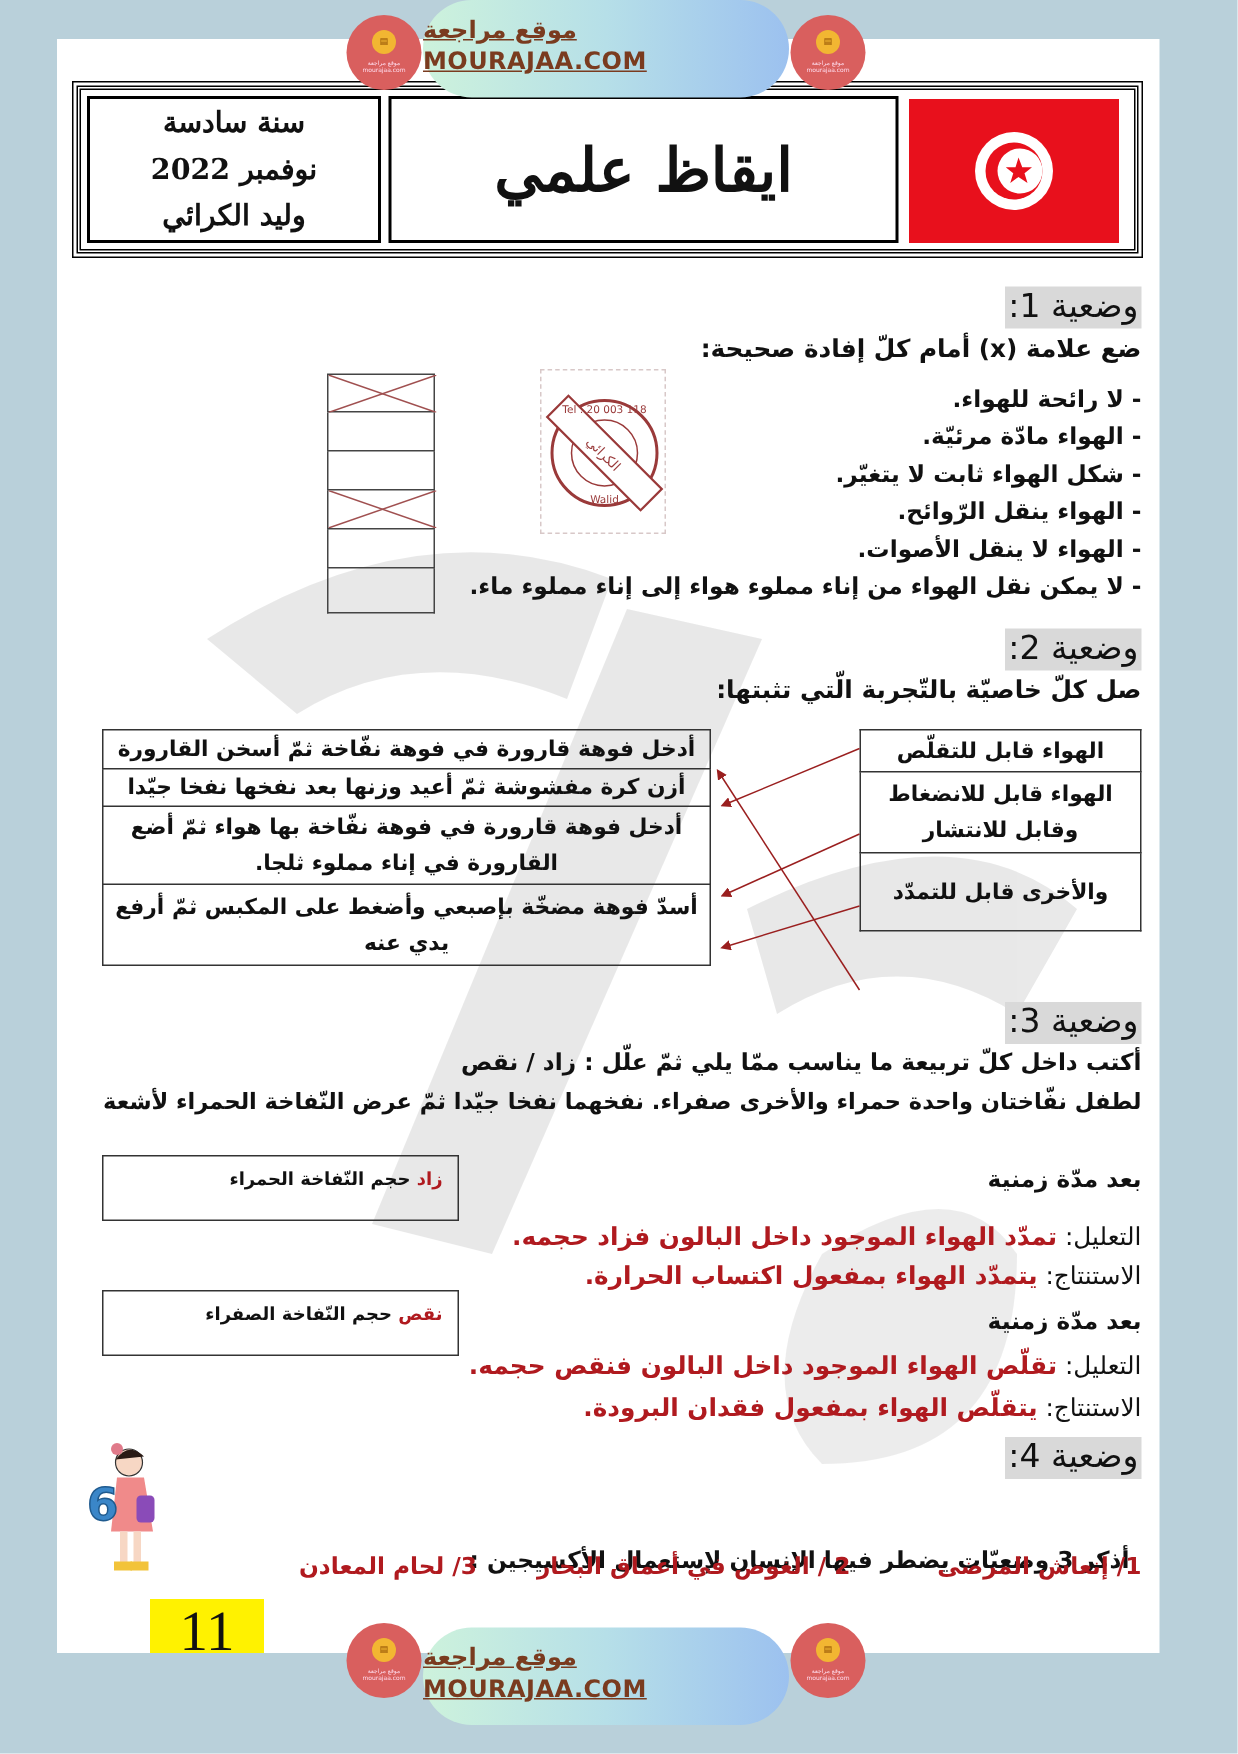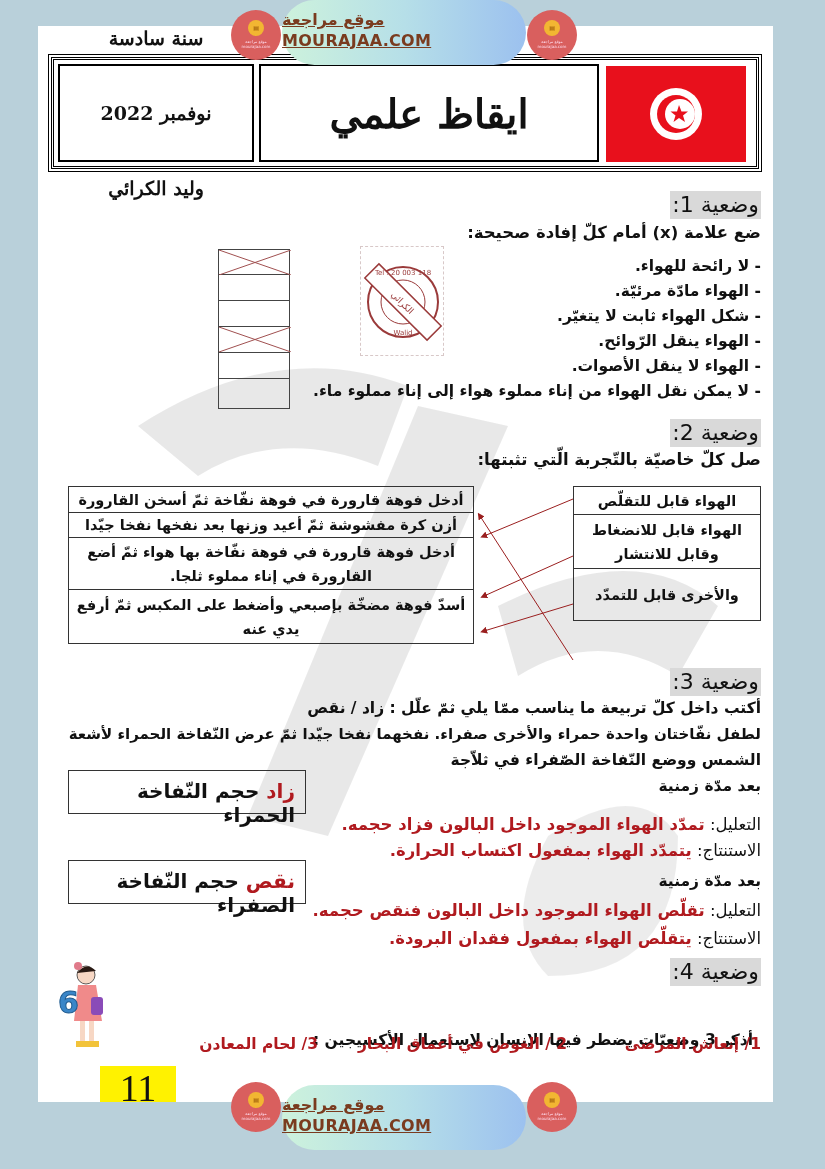--- a/index.html
+++ b/index.html
@@ -18,21 +18,21 @@
            text-align: left; z-index: 5; }
   .badge .ar { font-family: "DejaVu Sans", sans-serif; font-weight: bold; font-size: 16px; color: #7a3b1f; text-decoration: underline; display: block; margin-top: 10px; line-height: 20px; direction: rtl; }
   .badge .en { font-family: "DejaVu Sans", sans-serif; font-weight: bold; font-size: 16px; color: #7a3b1f; text-decoration: underline; display: block; line-height: 22px; letter-spacing: 0.3px; }
   .logo { position: absolute; width: 50px; height: 50px; border-radius: 50%; background: #d95f5e; z-index: 5; text-align: center; }
   .logo .dot { width: 16px; height: 16px; border-radius: 50%; background: #f2b632; margin: 10px auto 3px; font-size: 6px; line-height: 16px; color: #8a4b00; font-weight: bold; }
   .logo .tx { font-size: 4px; color: #fde; line-height: 5px; }
 
   
   .hdr { position: absolute; left: 13px; top: 31px; width: 708px; height: 112px; border: 3px double #000; outline: 1px solid #000; outline-offset: 2px; }
   .hdr .cell { position: absolute; top: 4px; bottom: 4px; border: 2px solid #000; }
-  .hdr .c-info { left: 4px; width: 196px; display: flex; flex-direction: column; justify-content: center; align-items: center; font-weight: bold; font-size: 19px; line-height: 31px; direction: rtl; font-family: "DejaVu Serif", serif; gap: 44px; }
+  .hdr .c-info { left: 4px; width: 196px; display: flex; flex-direction: column; justify-content: center; align-items: center; font-weight: bold; font-size: 19px; line-height: 31px; direction: rtl; font-family: "DejaVu Serif", serif; }
   .hdr .c-title { left: 205px; width: 340px; display: flex; align-items: center; justify-content: center; font-weight: bold; font-size: 40px; font-family: "DejaVu Serif", serif; direction: rtl; }
   .hdr .c-flag { left: 550px; width: 150px; border: none; }
   .flag { position: absolute; left: 2px; top: 2px; width: 140px; height: 96px; background: #e8101c; }
   .flag .disc { position: absolute; left: 44px; top: 22px; width: 52px; height: 52px; border-radius: 50%; background: #fff; }
   .sec { position: absolute; right: 12px; background: #d9d9d9; font-size: 22px; line-height: 28px; padding: 0 2px; direction: rtl; font-family: "DejaVu Sans", sans-serif; }
   .line { position: absolute; right: 12px; font-size: 15.5px; font-weight: bold; direction: rtl; white-space: nowrap; line-height: 24px; font-family: "DejaVu Sans", sans-serif; }
   .red { color: #b01a1f; }
 
   
   .checks { position: absolute; left: 180px; top: 223px; width: 72px; }
@@ -41,21 +41,21 @@
   .checks .cb svg { position: absolute; left: 0; top: 0; }
 
   
   .stamp { position: absolute; left: 322px; top: 220px; width: 84px; height: 110px; border: 1px dashed #d8c8c8; }
 
   
   table.t { position: absolute; border-collapse: collapse; direction: rtl; }
   table.t td { border: 1px solid #333; font-weight: bold; font-size: 14.5px; text-align: center; line-height: 22px; padding: 1px 4px; font-family: "DejaVu Sans", sans-serif; }
   .arrows { position: absolute; left: 0; top: 0; pointer-events: none; }
 
-  .ansbox { position: absolute; left: 30px; width: 238px; height: 44px; border: 1px solid #333; direction: rtl; text-align: right; padding: 8px 10px 0 0; font-weight: bold; font-size: 20px; font-family: "DejaVu Sans", sans-serif; }
+  .ansbox { position: absolute; left: 30px; width: 238px; height: 44px; border: 1px solid #333; direction: rtl; text-align: right; padding: 8px 10px 0 0; font-weight: bold; font-size: 12px; font-family: "DejaVu Sans", sans-serif; }
 
   .pagenum { position: absolute; left: 62px; top: 1040px; width: 76px; height: 36px; background: #fff200; font-size: 38px; text-align: center; line-height: 44px; font-family: Liberation Serif, serif; overflow: hidden; }
   .mascot { position: absolute; left: 20px; top: 935px; width: 60px; height: 95px; }
 </style>
 </head>
 <body>
 
 <div class="logo" style="left:231px; top:10px;">
   <div class="dot">▤</div>
   <div class="tx">موقع مراجعة mourajaa.com</div>
@@ -185,21 +185,20 @@
     </defs>
     <line x1="535" y1="473" x2="446" y2="510" stroke="#9a1f1f" stroke-width="1" marker-end="url(#ah)"></line>
     <line x1="535" y1="530" x2="446" y2="570" stroke="#9a1f1f" stroke-width="1" marker-end="url(#ah)"></line>
     <line x1="535" y1="578" x2="446" y2="605" stroke="#9a1f1f" stroke-width="1" marker-end="url(#ah)"></line>
     <line x1="535" y1="634" x2="442" y2="490" stroke="#9a1f1f" stroke-width="1" marker-end="url(#ah)"></line>
   </svg>
 
   <div class="sec" style="top:642px;">وضعية 3:</div>
   <div class="line" style="top:670px;">أكتب داخل كلّ تربيعة ما يناسب ممّا يلي ثمّ علّل : زاد / نقص</div>
   <div class="line" style="top:696px; font-size:15px;">لطفل نفّاختان واحدة حمراء والأخرى صفراء. نفخهما نفخا جيّدا ثمّ عرض النّفاخة الحمراء لأشعة</div>
-  <div class="line" style="top:722px;">الشمس ووضع النّفاخة الصّفراء في ثلاّجة</div>
   <div class="line" style="top:748px;">بعد مدّة زمنية</div>
 
   <div class="ansbox" style="top:744px;">
     <span class="red">زاد</span><span> حجم النّفاخة الحمراء</span>
   </div>
 
   <div class="line" style="top:787px; font-size:16.5px;">
     <span style="font-weight:normal;">التعليل: </span><span class="red">تمدّد الهواء الموجود داخل البالون فزاد حجمه.</span>
   </div>
   <div class="line" style="top:813px; font-size:16.5px;">

